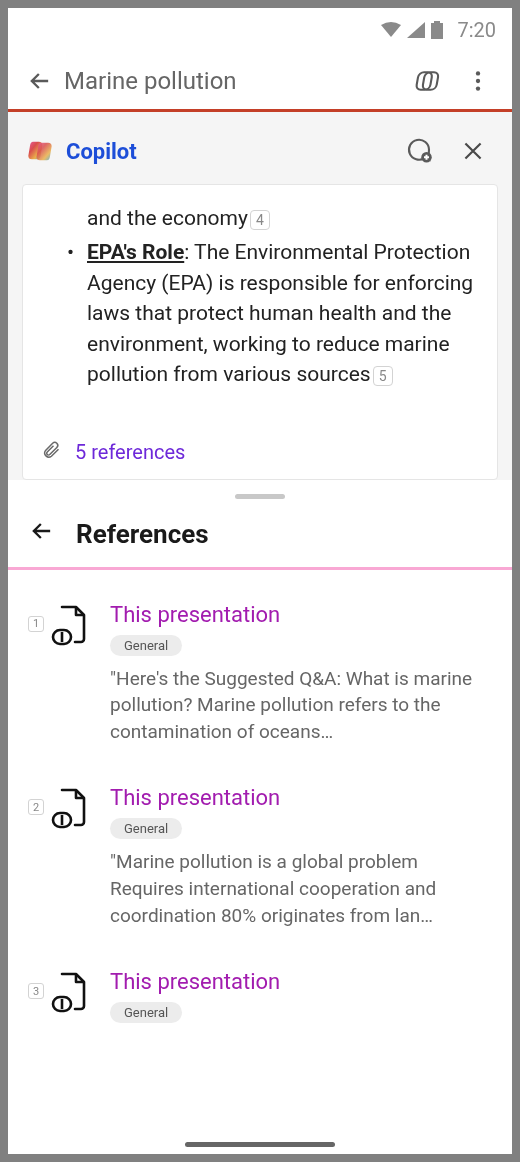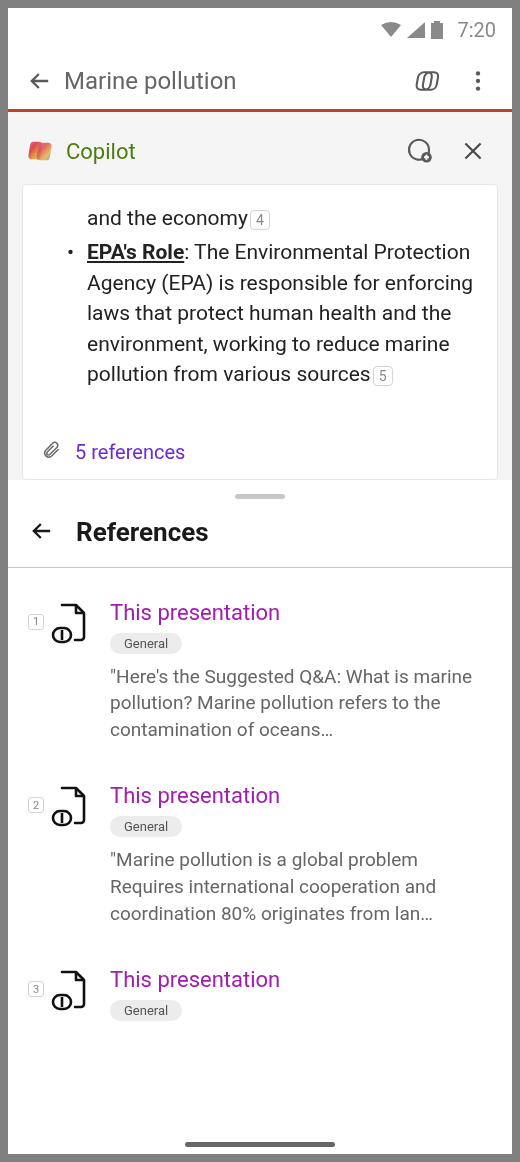--- a/index.html
+++ b/index.html
@@ -81,22 +81,22 @@
       gap: 12px;
       background: #f5f5f5;
     }
     .copilot-logo {
       width: 28px;
       height: 28px;
     }
     .copilot-title {
       flex: 1;
       font-size: 22px;
-      font-weight: 400;
-      color: #4d7c0f;
+      font-weight: 700;
+      color: #1d4ed8;
     }
     .copilot-action {
       width: 42px;
       height: 42px;
       display: flex;
       align-items: center;
       justify-content: center;
       color: #5a5a5a;
     }
     .copilot-card {
@@ -154,24 +154,24 @@
     }
     .refs-panel {
       background: #fff;
       flex: 1;
       display: flex;
       flex-direction: column;
       overflow: hidden;
     }
     .refs-header {
       display: flex;
-      align-items: flex-start;
+      align-items: flex-end;
       gap: 20px;
       padding: 10px 4px 18px 20px;
-      border-bottom: 1px solid #f9a8d4;
+      border-bottom: 3px solid #f9a8d4;
     }
     .refs-header .title {
       font-size: 26px;
       font-weight: 700;
       color: #1a1a1a;
     }
     .refs-list {
       padding: 20px 0;
       overflow: hidden;
     }

